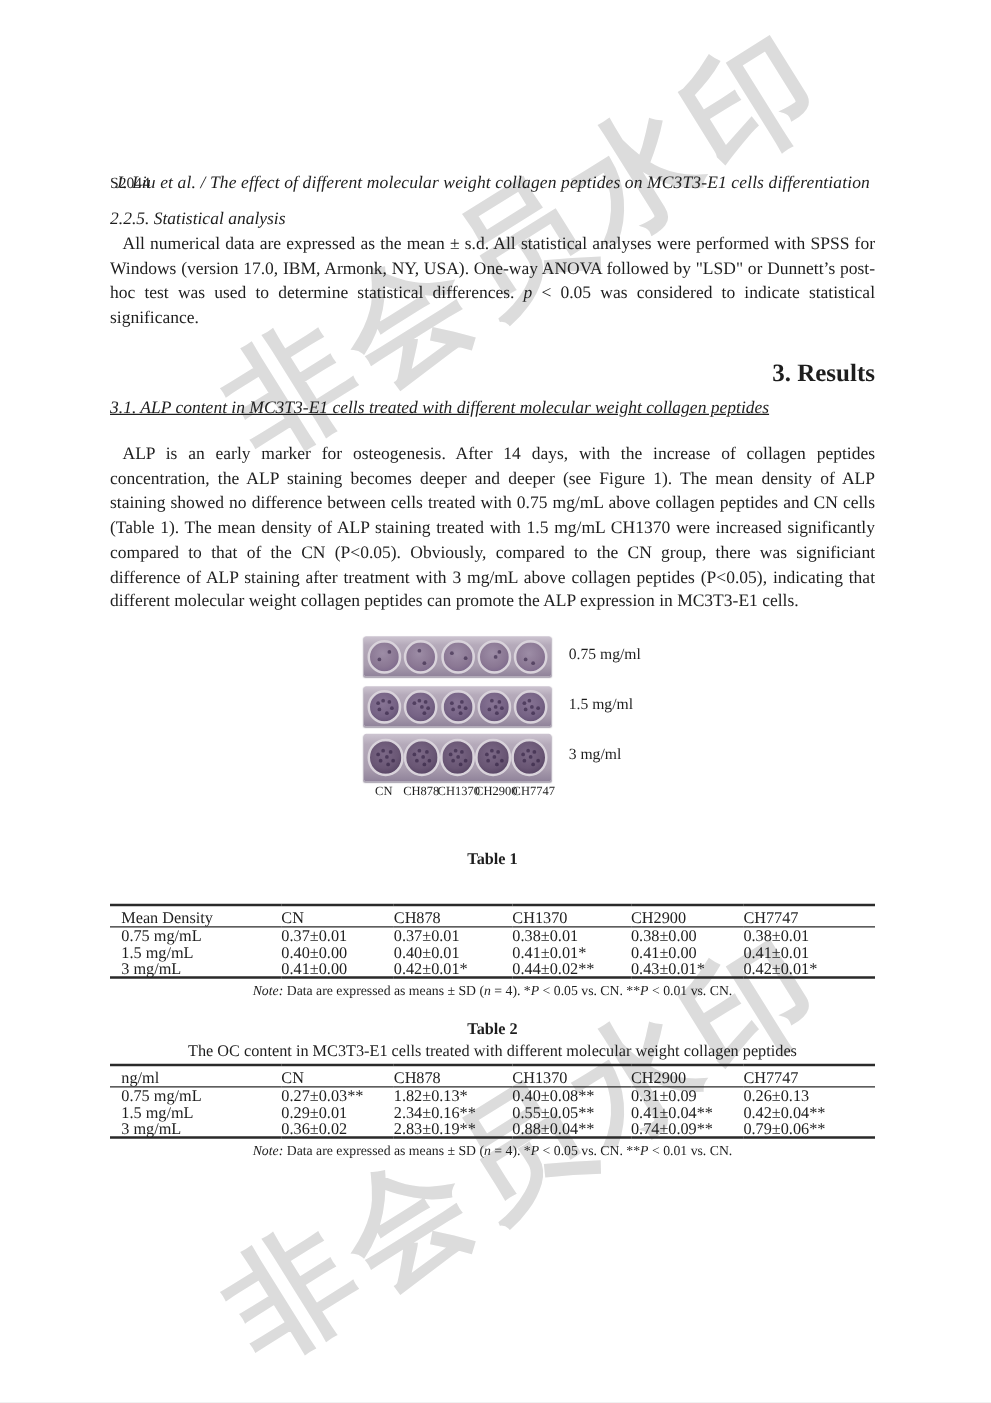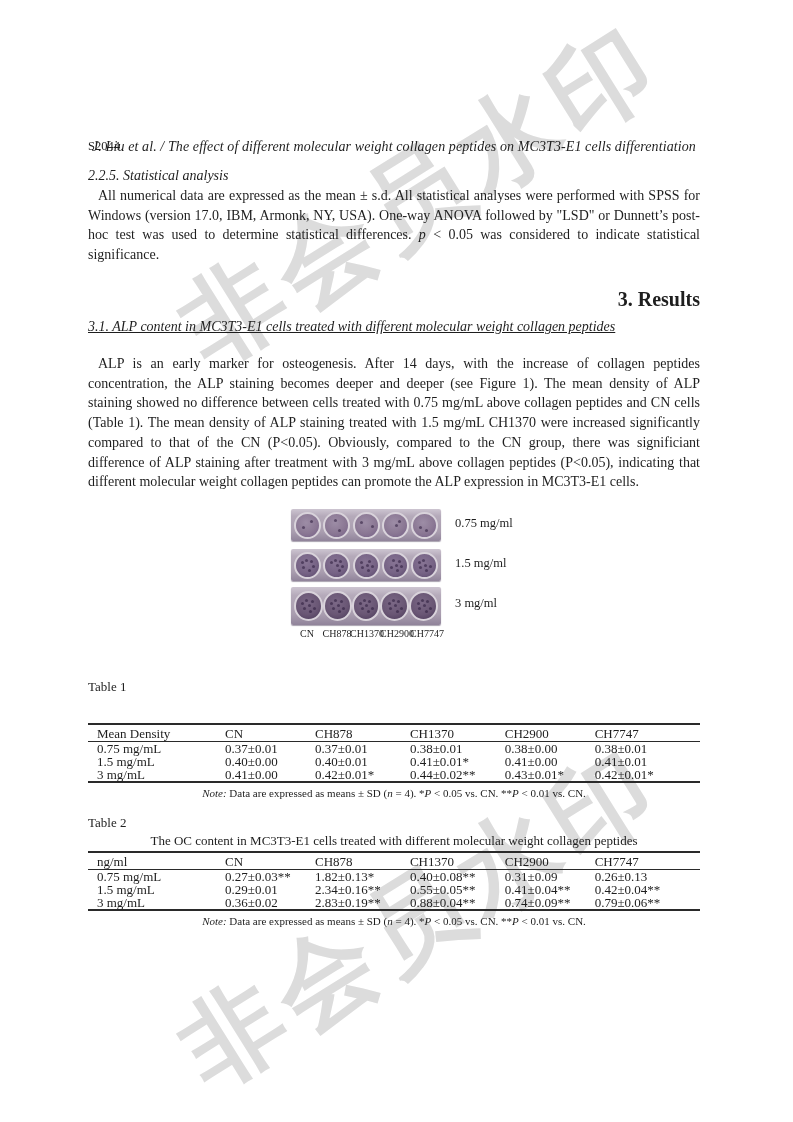--- a/index.html
+++ b/index.html
@@ -30,21 +30,21 @@
   .strip{position:absolute;left:203px;width:150px;border-radius:2px;box-sizing:border-box;
          display:flex;align-items:center;justify-content:space-between;padding:2px 3px;
          background:linear-gradient(180deg,#cdc5d1 0%,#b5aaba 22%,#a99daf 72%,#90839a 100%);
          box-shadow:0 1px 1px rgba(60,45,75,.45);}
   .well{border-radius:50%;position:relative;box-sizing:border-box;border:2px solid #d9d3db;overflow:hidden;}
   .speck{position:absolute;width:3px;height:3px;border-radius:50%;background:rgba(42,26,58,.55);}
   .clabel{position:absolute;left:367px;font-size:12.5px;white-space:nowrap;}
   .slabel{position:absolute;top:122px;font-size:10px;white-space:nowrap;transform:translateX(-50%);}
   .caption{position:absolute;left:88px;top:650px;width:612px;text-align:center;font-size:12.5px;}
   
-  .tbl-label{position:absolute;left:88px;width:612px;text-align:left;font-size:13px;}
+  .tbl-label{position:absolute;left:88px;width:612px;text-align:center;font-size:13px;font-weight:bold;}
   .tbl-title{position:absolute;left:88px;width:612px;text-align:center;font-size:13px;}
   .lab1{top:679px;} .tit1{top:700px;}
   .lab2{top:815px;} .tit2{top:833px;}
   table.data{position:absolute;left:88px;width:612px;border-collapse:collapse;font-size:13px;
              border-top:2px solid #2a2a2a;border-bottom:2px solid #2a2a2a;table-layout:fixed;}
   .t1{top:723px;} .t2{top:851px;}
   table.data th{font-weight:400;text-align:left;border-bottom:1px solid #2a2a2a;padding:2px 0 1px;line-height:13px;}
   table.data td{padding:1px 0 0;line-height:12px;}
   table.data th:first-child,table.data td:first-child{padding-left:9px;}
   .note{position:absolute;left:88px;width:612px;text-align:center;font-size:11px;}

